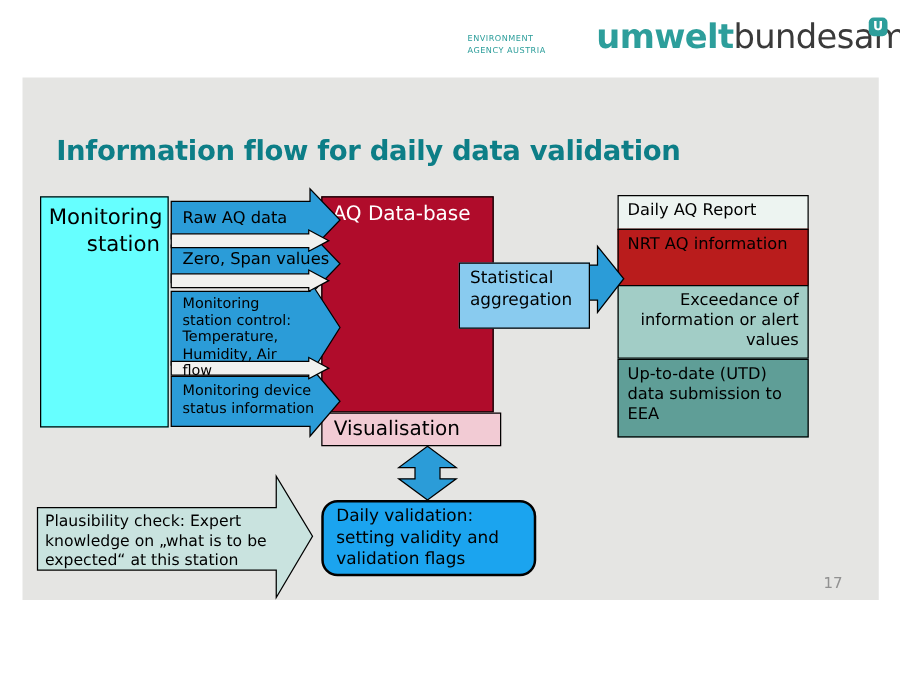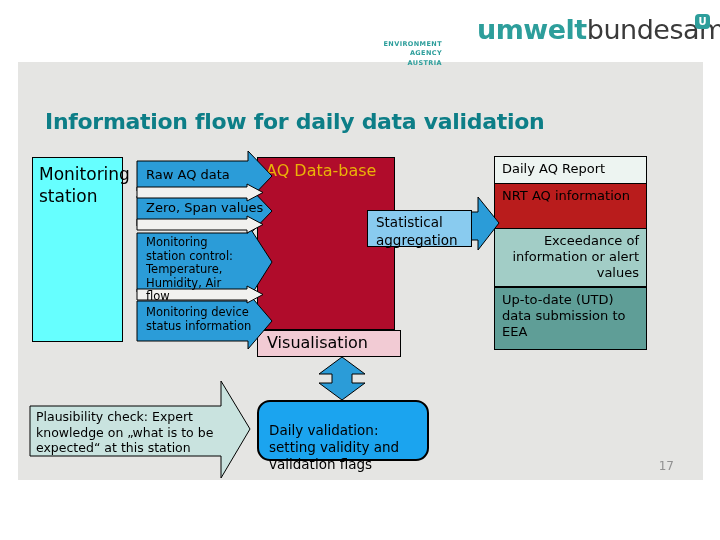--- a/index.html
+++ b/index.html
@@ -10,72 +10,72 @@
     color:#000;
   }
   .abs{position:absolute;}
   
   #slide-bg{
     left:18px;top:62px;width:685px;height:418px;
     background:#E5E5E3;z-index:0;
   }
   
   #logo-agency{
-    left:374px;top:27px;width:68px;text-align:right;
-    font-size:6.5px;font-weight:bold;letter-spacing:.4px;
-    color:#2D9E9B;line-height:1.45;z-index:5;margin-top:13px;
+    left:374px;top:27px;width:68px;text-align:left;
+    font-size:6.5px;font-weight:normal;letter-spacing:.4px;
+    color:#2D9E9B;line-height:1.45;z-index:5;
   }
   #logo-wordmark{left:447px;top:16px;font-size:27px;line-height:1;z-index:5;white-space:nowrap;margin-left:30px;}
   #logo-wordmark .bold{font-weight:bold;color:#2D9E9B;letter-spacing:-0.5px;}
   #logo-wordmark .light{font-weight:400;color:#3A3A3A;letter-spacing:-0.5px;}
   #logo-badge{
     left:695px;top:14px;width:15px;height:15px;border-radius:4px;
     background:#2D9E9B;color:#fff;font-size:10px;font-weight:bold;
     display:flex;align-items:center;justify-content:center;z-index:5;
   }
   
   #slide-title{
     left:45px;top:109px;width:640px;
     font-size:22px;font-weight:bold;letter-spacing:-0.3px;
     color:#0D7E87;z-index:3;white-space:nowrap;
   }
   
   .bx{box-sizing:border-box;border:1px solid #000;z-index:1;}
   #monitoring-station{
-    left:32px;top:157px;width:91px;height:185px;background:#66FFFF;
-    font-size:17px;line-height:1.3;padding:5px 6px;
+    left:32px;top:157px;width:103px;height:185px;background:#66FFFF;
+    font-size:17px;line-height:1.3;padding:5px 6px;text-align:right;
   }
   #aq-database{
     left:257px;top:157px;width:138px;height:173px;background:#B00C2B;
-    font-size:16px;padding:3px 2px 0 8px;color:#eab308;
+    font-size:16px;padding:3px 2px 0 8px;color:#ffffff;
   }
   #visualisation{
     left:257px;top:330px;width:144px;height:27px;background:#F2CBD4;
     font-size:16px;padding:2px 0 0 9px;
   }
   #daily-validation{
     left:257px;top:400px;width:172px;height:61px;background:#1BA4EF;
     border:2px solid #000;border-radius:13px;
-    font-size:13.5px;line-height:1.25;padding:20px 10px;
+    font-size:13.5px;line-height:1.25;padding:3px 10px;
   }
   .out-box{left:494px;width:153px;font-size:13px;line-height:1.22;padding:4px 7px;}
   #out-0{top:156px;height:28px;background:#EDF4F1;}
   #out-1{top:183px;height:46px;background:#b91c1c;}
   #out-2{top:228px;height:59px;background:#A2CDC6;text-align:right;}
   #out-3{top:287px;height:63px;background:#5F9E97;}
   
   #arrow-layer{left:0;top:0;z-index:2;pointer-events:none;}
   
   .lbl{z-index:3;color:#000;}
   #lbl-raw{left:146px;top:167px;font-size:13px;}
   #lbl-zero{left:146px;top:200px;font-size:13px;}
   #lbl-control{left:146px;top:236px;width:102px;font-size:11.5px;line-height:1.18;}
   #lbl-device{left:146px;top:306px;width:110px;font-size:11.5px;line-height:1.18;}
   #statistical-aggregation{
-    left:367px;top:210px;width:105px;height:37px;background:#89CBEF;
+    left:367px;top:210px;width:105px;height:53px;background:#89CBEF;
     box-sizing:border-box;border:1px solid #000;z-index:3;
     font-size:13.5px;line-height:1.3;padding:3px 8px;
   }
   #plausibility-text{
     left:36px;top:409px;width:188px;font-size:12.5px;line-height:1.25;z-index:3;
   }
   #page-number{left:640px;top:459px;width:34px;text-align:right;
     font-size:12px;color:#919191;z-index:3;}
 </style>
 </head>

